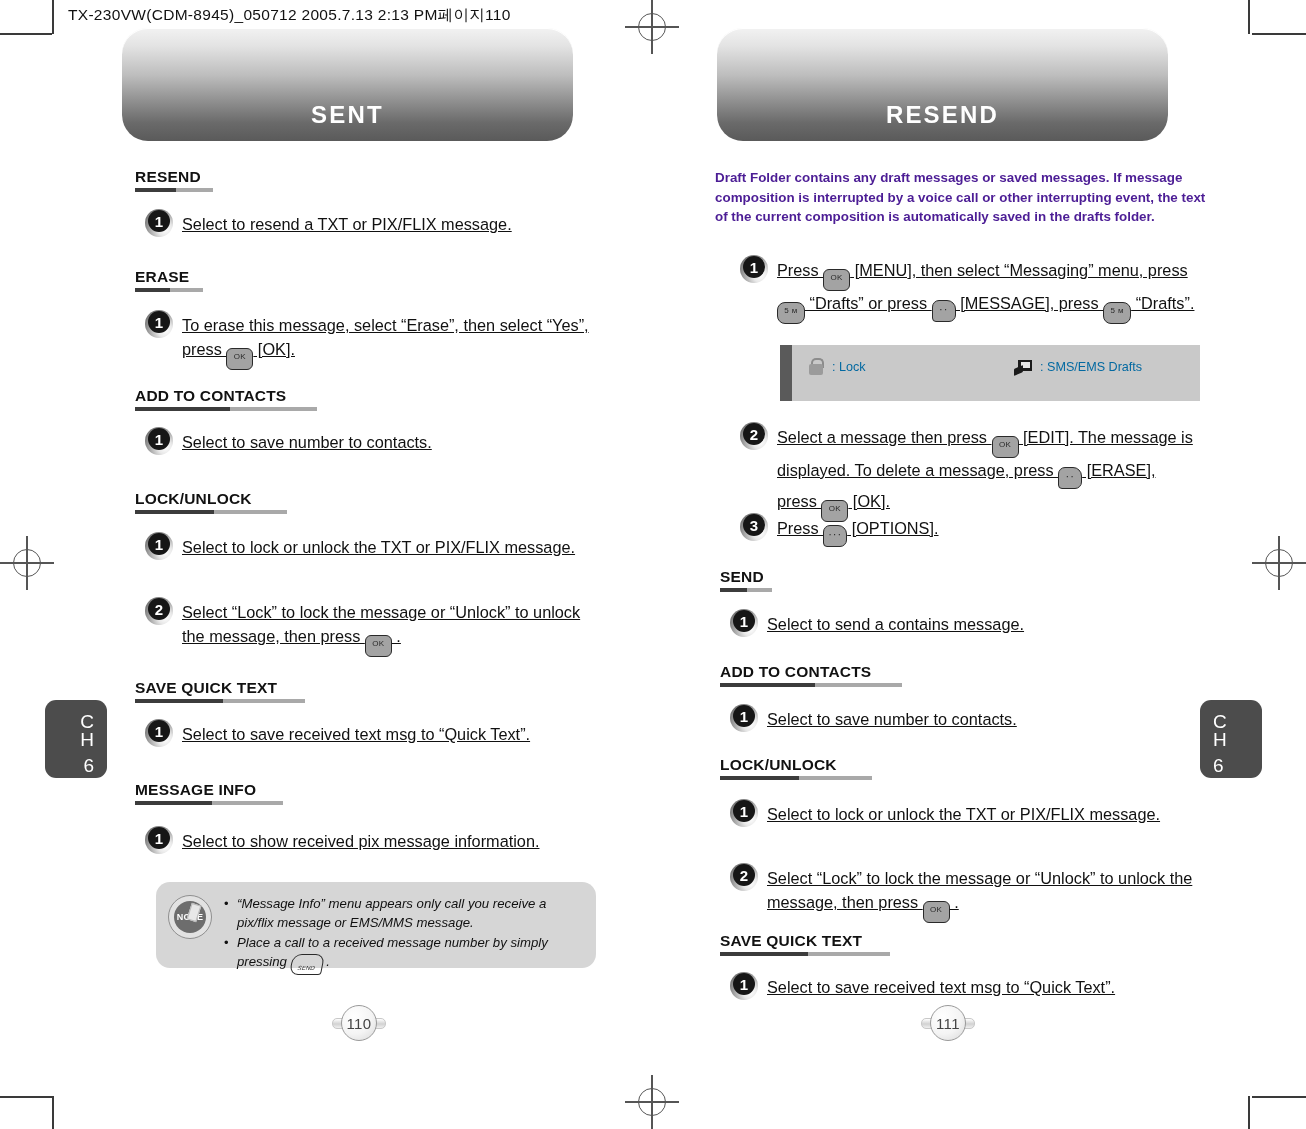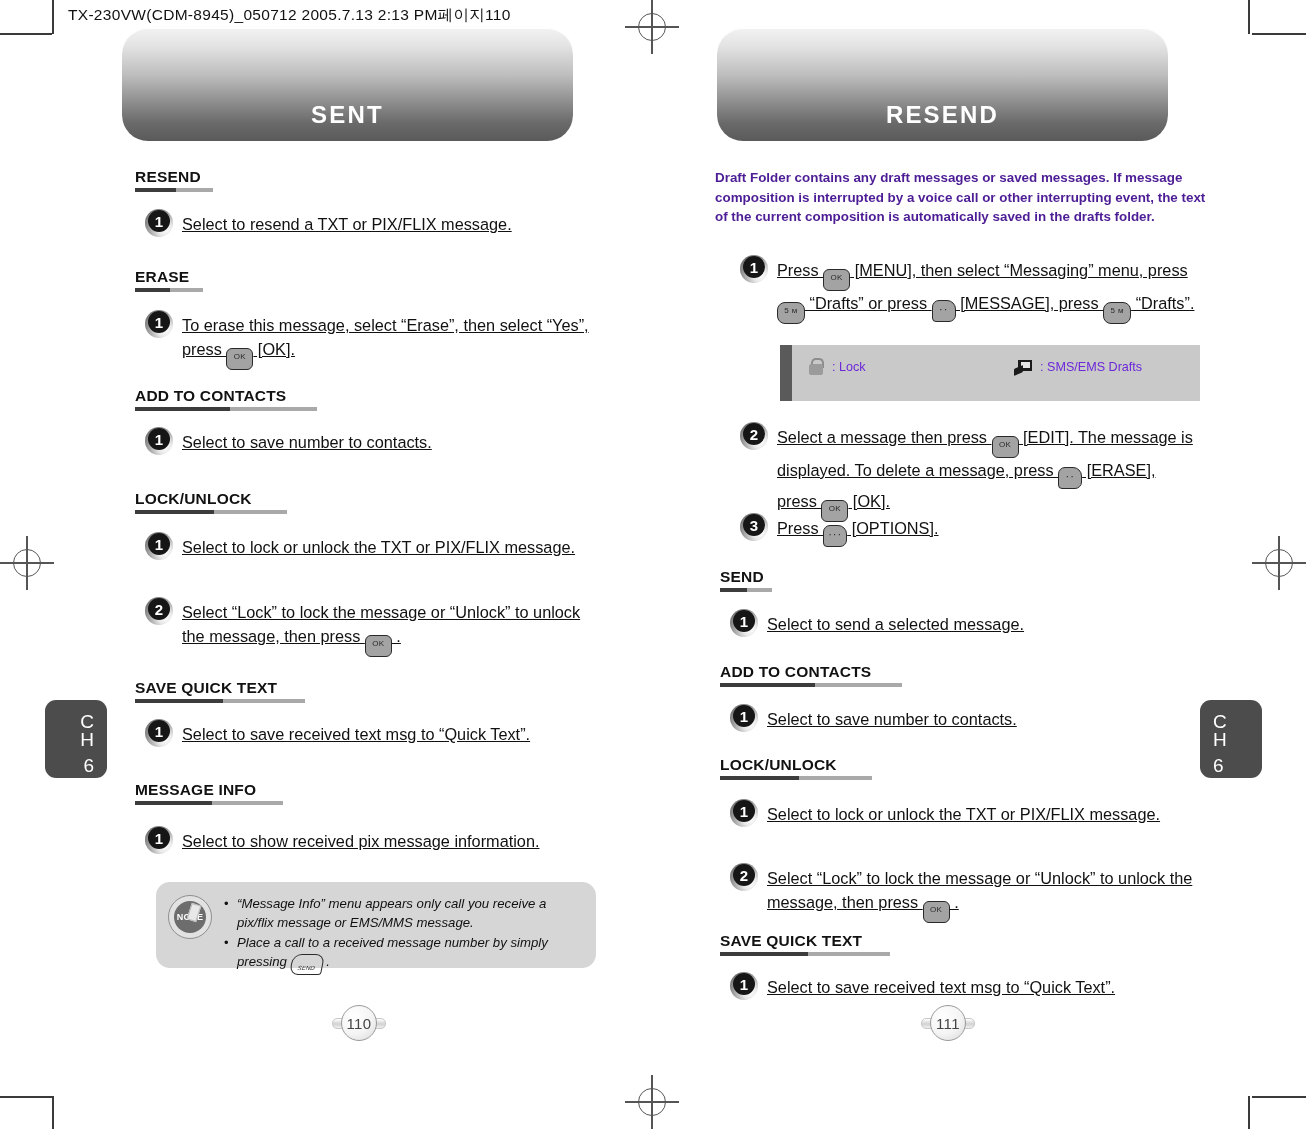--- a/index.html
+++ b/index.html
@@ -77,21 +77,21 @@
 
   
   .intro{position:absolute;font-size:13.4px;line-height:19.5px;color:#4c1d95;font-weight:bold;}
 
   
   .legend{position:absolute;display:flex;background:#c9c9c9;}
   .legend .bar{width:12px;background:#5a5a5a;}
   .legend .body{flex:1;padding:9px 0 9px 14px;}
   .legend .lrow{display:flex;align-items:center;height:25px;}
   .legend .lcell{display:flex;align-items:center;}
-  .legend .ltext{font-size:12.6px;color:#6d28d9;margin-left:7px;}
+  .legend .ltext{font-size:12.6px;color:#0369a1;margin-left:7px;}
   .ic{width:19px;height:18px;position:relative;flex:0 0 auto;}
   .ic-lock .shackle{position:absolute;left:5px;top:0px;width:9px;height:8px;border:2px solid #8c8c8c;
       border-bottom:none;border-radius:5px 5px 0 0;}
   .ic-lock .body2{position:absolute;left:2.5px;top:6.5px;width:14px;height:11px;background:#9b9b9b;border-radius:2px;}
   .ic-msg .sheet{position:absolute;left:4px;top:2px;width:14px;height:11px;background:#1b1b1b;}
   .ic-msg .inner{position:absolute;left:6.5px;top:4.5px;width:9px;height:6px;background:#e6e6e6;}
   .ic-msg .tail{position:absolute;left:0px;top:9px;width:9px;height:7px;background:#1b1b1b;
       transform:skewY(-24deg);border-radius:1px;}
 
   
@@ -345,21 +345,21 @@
           <div class="dark" style="width: 27px;"></div>
           <div class="light" style="width: 25px;"></div>
         </div>
       </div>
       <div class="step" style="left: 75px; top: 612px; width: 470px;">
         <div class="bullet">
           <div class="sph"></div>
           <div class="core"></div>
           <div class="num">1</div>
         </div>
-        <div class="step-text">Select to send a selected message.</div>
+        <div class="step-text">Select to send a contains message.</div>
       </div>
       <div class="sect" style="left: 65px; top: 663px;">
         <div class="sect-title">ADD TO CONTACTS</div>
         <div class="sect-rule">
           <div class="dark" style="width: 95px;"></div>
           <div class="light" style="width: 87px;"></div>
         </div>
       </div>
       <div class="step" style="left: 75px; top: 707px; width: 470px;">
         <div class="bullet">

